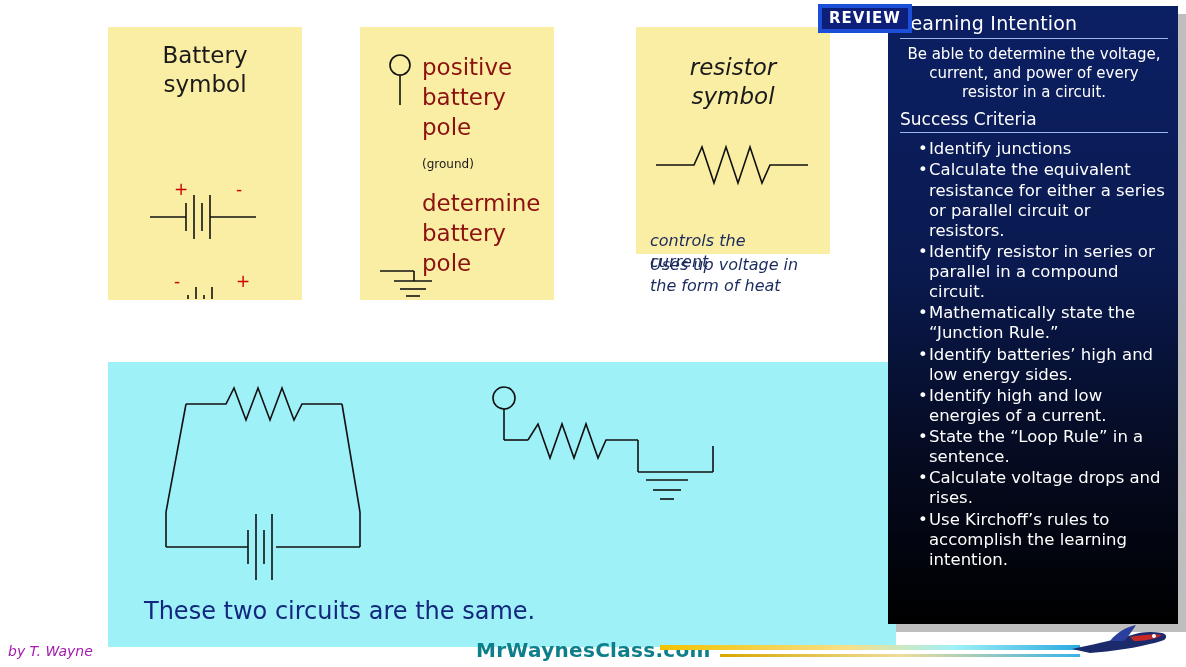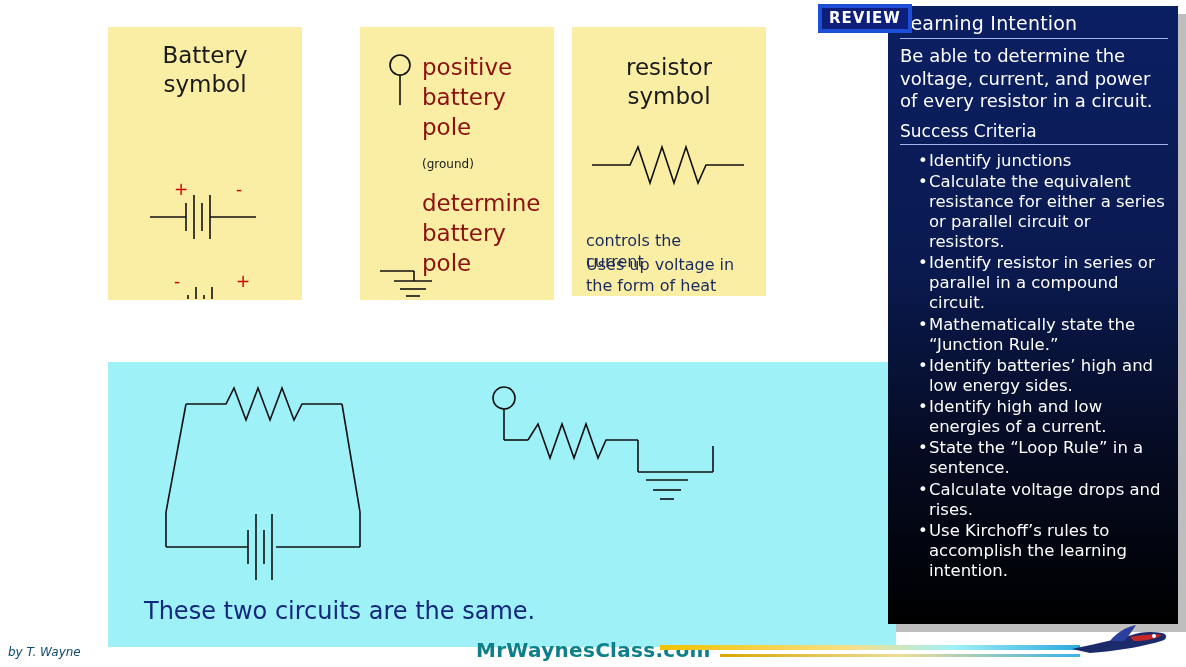--- a/index.html
+++ b/index.html
@@ -16,21 +16,21 @@
   }
 
   
   .card {
     position: absolute;
     background: #faeea4;
     box-sizing: border-box;
   }
   .card-battery { left: 108px; top: 27px; width: 194px; height: 273px; }
   .card-poles   { left: 360px; top: 27px; width: 194px; height: 273px; }
-  .card-resistor{ left: 572px; top: 27px; width: 194px; height: 269px; }
+  .card-resistor{ left: 636px; top: 27px; width: 194px; height: 227px; font-style: italic; }
 
   .card-title {
     font-size: 23px;
     color: #1a1a1a;
     text-align: center;
     line-height: 1.25;
     padding-top: 14px;
   }
 
   .maroon {
@@ -85,22 +85,23 @@
     font-size: 19px;
     font-weight: normal;
     letter-spacing: .2px;
   }
   .panel .rule {
     border-bottom: 1px solid #9fb4e8;
     margin: 2px 0 6px 0;
   }
   .panel p.intent {
     margin: 0 0 8px 0;
-    font-size: 18px;
+    font-size: 15px;
     line-height: 1.25;
+    text-align: center;
   }
   .panel h3 {
     margin: 0 0 3px 0;
     font-size: 17px;
     font-weight: normal;
   }
   .panel ul {
     margin: 0;
     padding-left: 18px;
     list-style: none;
@@ -138,23 +139,23 @@
     width: 78px; height: 24px;
     background: #555;
     opacity: .5;
     z-index: 4;
   }
 
   
   .byline {
     position: absolute;
     left: 8px; bottom: 8px;
-    font-size: 12px;
+    font-size: 14px;
     font-style: italic;
-    color: #0c4a6e;
+    color: #a21caf;
   }
   .brand {
     position: absolute;
     left: 476px; bottom: 5px;
     font-size: 20px;
     font-weight: bold;
     color: #0d7f8a;
     letter-spacing: .3px;
   }
   .footer-bar {

